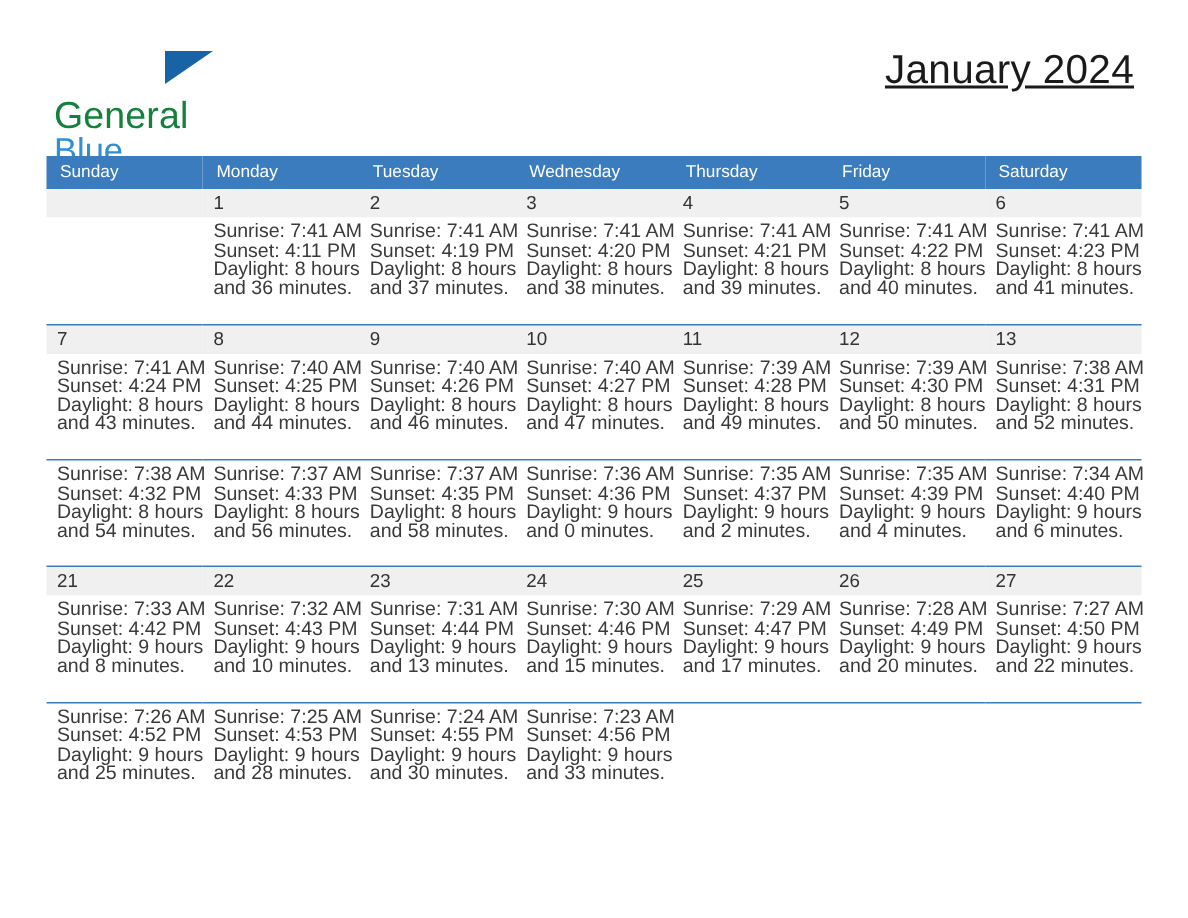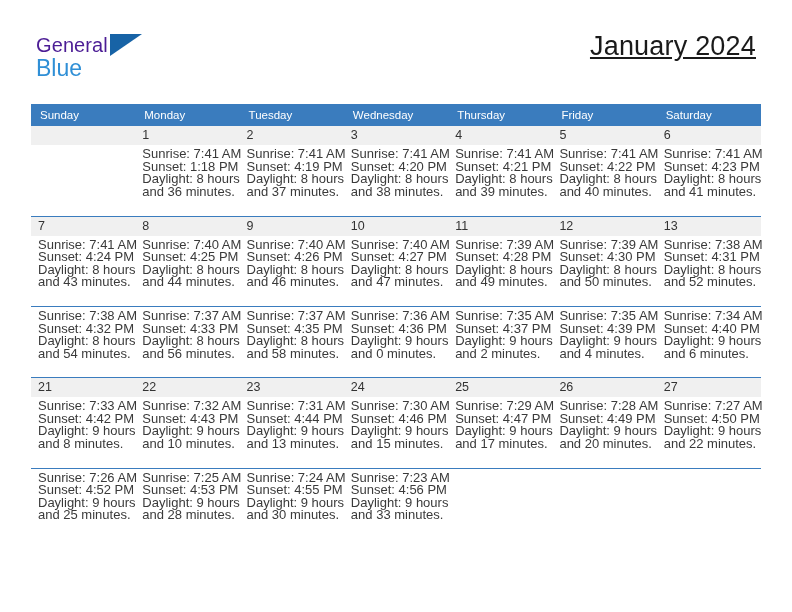--- a/index.html
+++ b/index.html
@@ -31,24 +31,25 @@
   }
   .brand {
     position: relative;
     width: 170px;
     height: 62px;
     padding-top: 4px;
   }
   .brand-row1 {
     position: relative;
     display: inline-block;
-    font-size: 20px;
-    color: #4c1d95;
+    font-size: 25px;
+    color: #15803d;
     letter-spacing: .1px;
     line-height: 26px;
+    margin-top: 32px;
   }
   .brand-tri {
     position: absolute;
     left: 74px;
     top: 6px;
     width: 0;
     height: 0;
     border-left: 32px solid #1763a6;
     border-bottom: 22px solid transparent;
   }
@@ -156,21 +157,21 @@
           <td>2</td>
           <td>3</td>
           <td>4</td>
           <td>5</td>
           <td>6</td>
         </tr>
         <tr class="info-row">
           <td></td>
           <td>
             <span class="line">Sunrise: 7:41 AM</span>
-            <span class="line">Sunset: 1:18 PM</span>
+            <span class="line">Sunset: 4:11 PM</span>
             <span class="line">Daylight: 8 hours</span>
             <span class="line">and 36 minutes.</span>
           </td>
           <td>
             <span class="line">Sunrise: 7:41 AM</span>
             <span class="line">Sunset: 4:19 PM</span>
             <span class="line">Daylight: 8 hours</span>
             <span class="line">and 37 minutes.</span>
           </td>
           <td>

